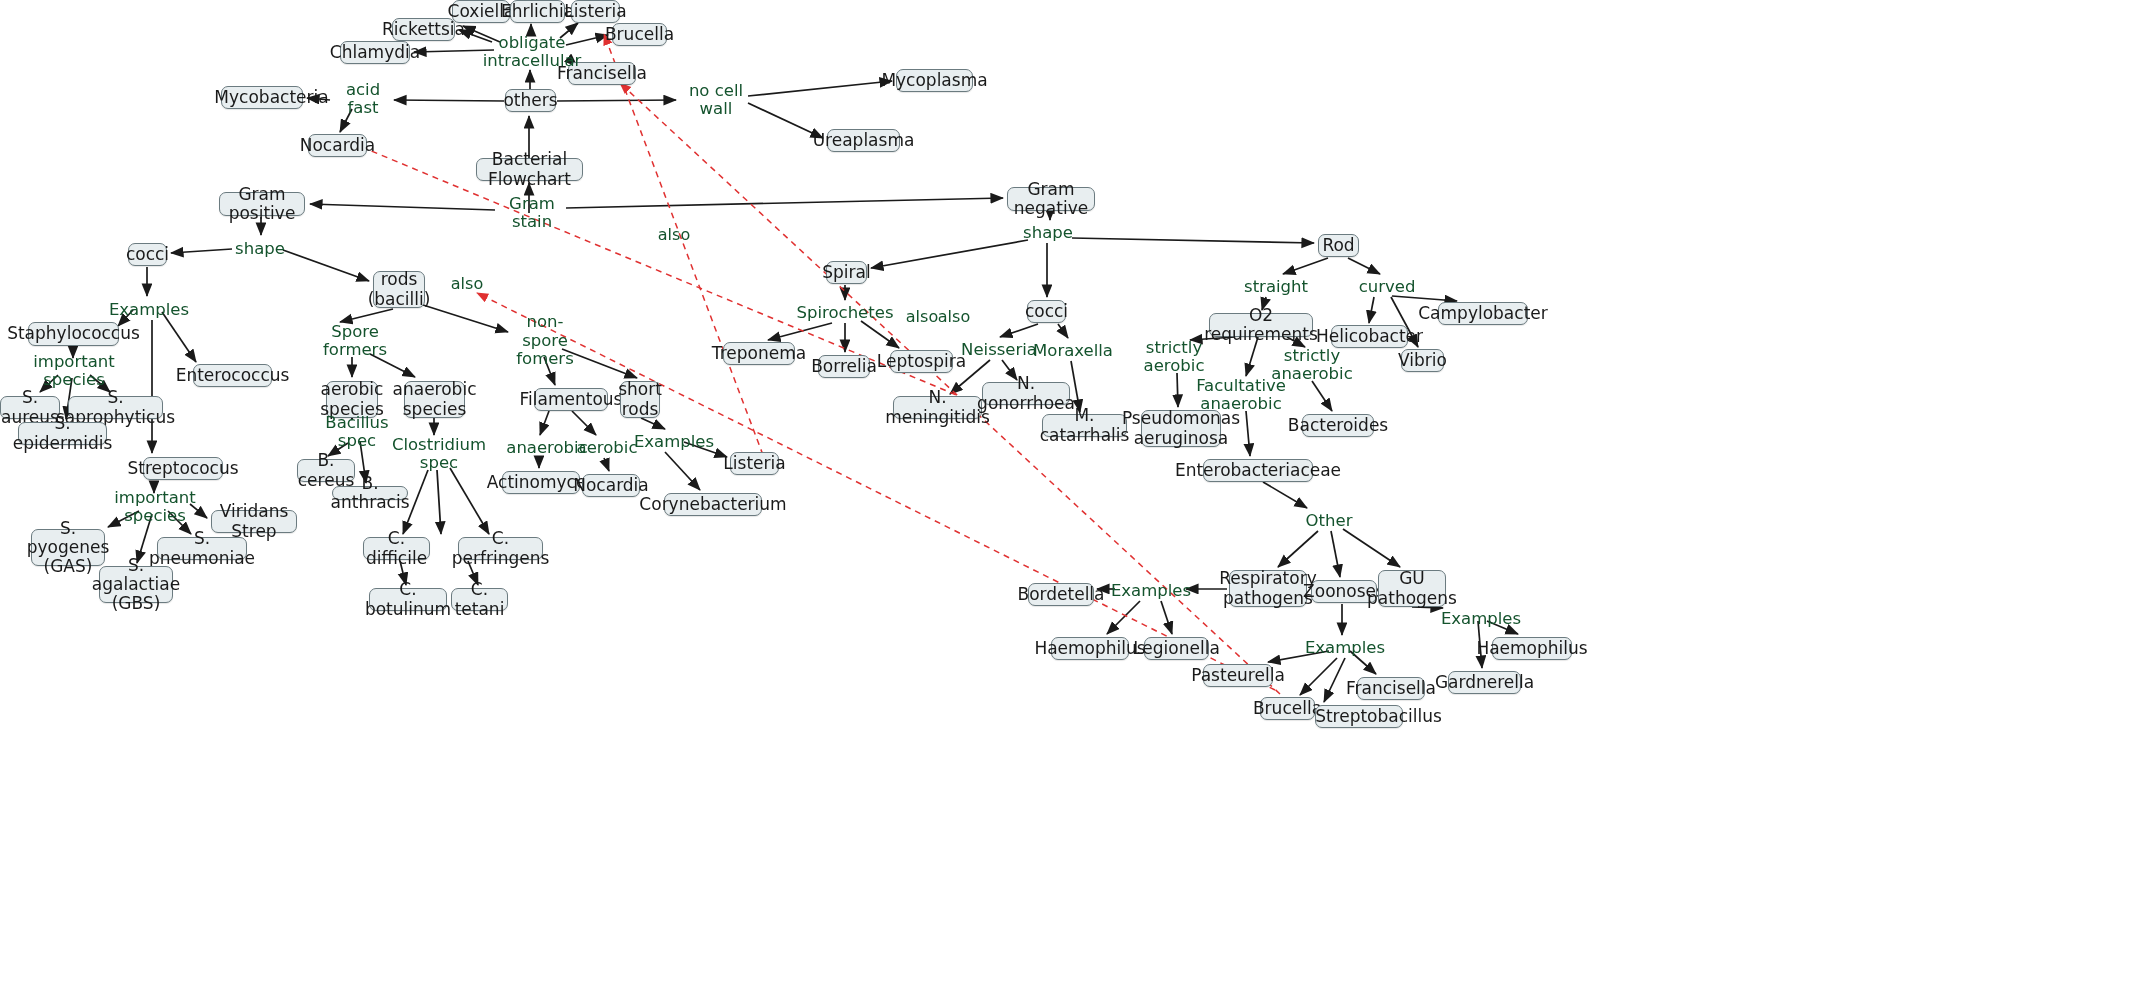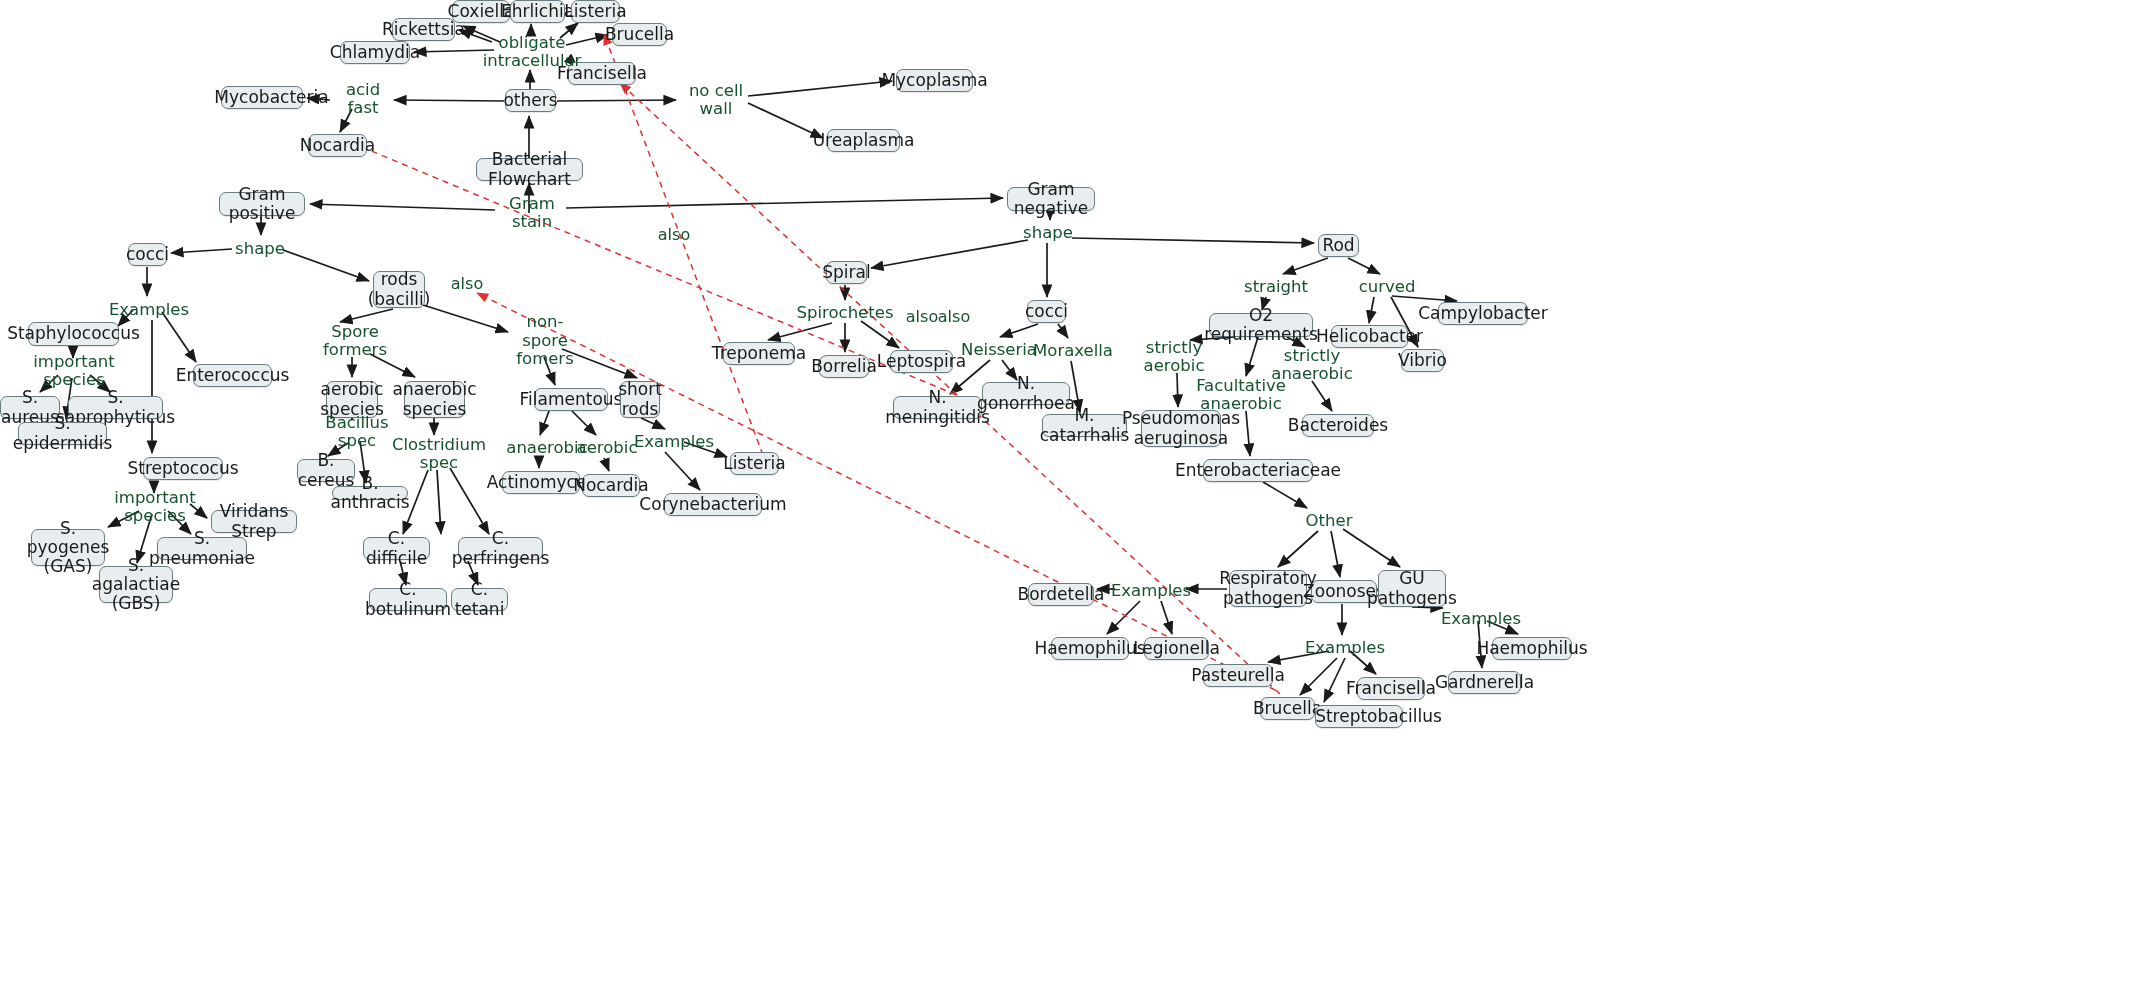--- a/index.html
+++ b/index.html
@@ -200,21 +200,21 @@
   <div class="node" style="left:373px;top:271px;width:52px;height:37px;">rods
 (bacilli)</div>
   <div class="node" style="left:1027px;top:300px;width:39px;height:23px;">cocci</div>
   <div class="node" style="left:28px;top:322px;width:91px;height:24px;">Staphylococcus</div>
   <div class="node" style="left:1438px;top:302px;width:90px;height:23px;">Campylobacter</div>
   <div class="node" style="left:1209px;top:313px;width:104px;height:24px;">O2 requirements</div>
   <div class="node" style="left:1331px;top:325px;width:77px;height:23px;">Helicobacter</div>
   <div class="node" style="left:723px;top:342px;width:72px;height:23px;">Treponema</div>
   <div class="node" style="left:1401px;top:349px;width:43px;height:23px;">Vibrio</div>
   <div class="node" style="left:193px;top:364px;width:79px;height:23px;">Enterococcus</div>
-  <div class="node" style="left:818px;top:355px;width:52px;height:23px;border-radius:9px;">Borrelia</div>
+  <div class="node" style="left:818px;top:355px;width:52px;height:23px;">Borrelia</div>
   <div class="node" style="left:890px;top:350px;width:63px;height:23px;">Leptospira</div>
   <div class="node" style="left:326px;top:381px;width:52px;height:37px;">aerobic
 species</div>
   <div class="node" style="left:404px;top:381px;width:61px;height:37px;">anaerobic
 species</div>
   <div class="node" style="left:524px;top:388px;width:74px;height:23px;margin-left:10px;">Filamentous</div>
   <div class="node" style="left:620px;top:381px;width:40px;height:37px;">short
 rods</div>
   <div class="node" style="left:0px;top:396px;width:60px;height:23px;">S. aureus</div>
   <div class="node" style="left:68px;top:396px;width:95px;height:23px;">S. saprophyticus</div>

